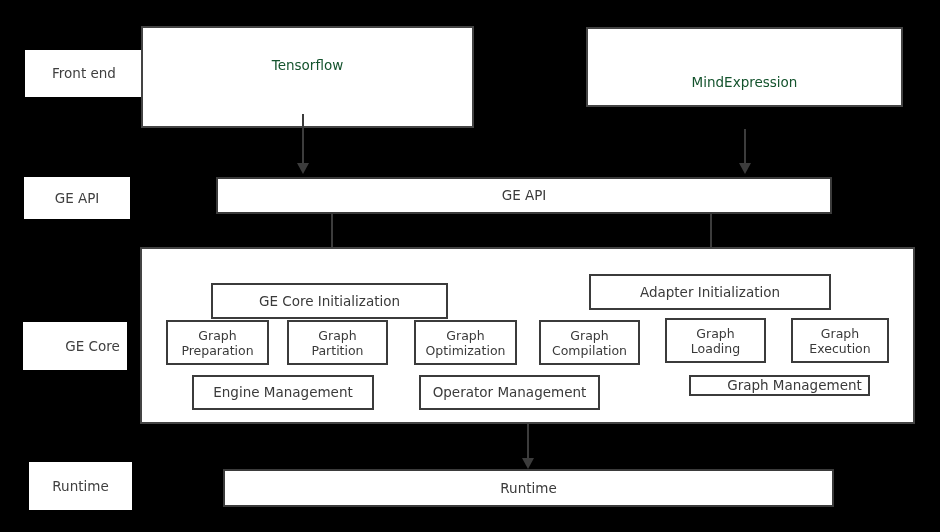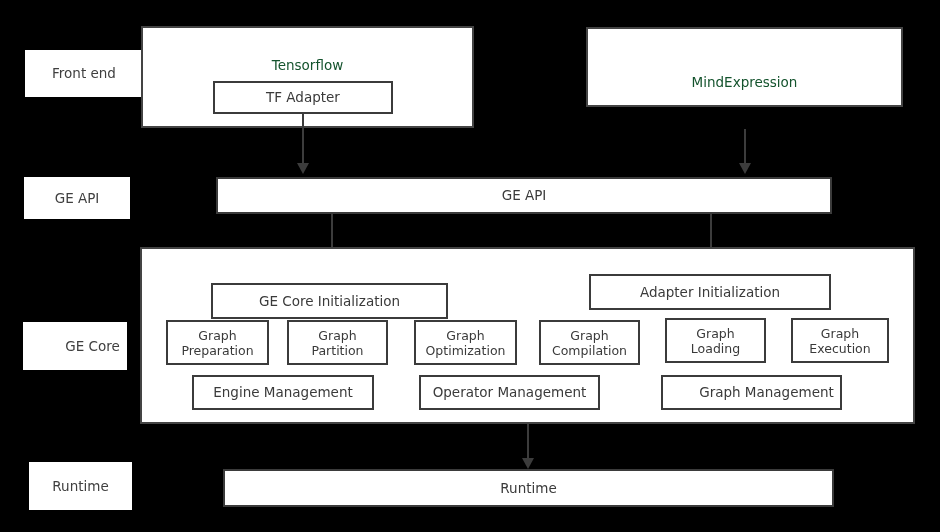--- a/index.html
+++ b/index.html
@@ -84,21 +84,20 @@
   <div class="box stage-label" style="left:24px;  top:177px; width:106px; height:42px;">GE API</div>
 
   <div class="box stage-label" style="left:23px;  top:322px; width:104px; height:48px;padding-left:35px;">GE Core</div>
 
   <div class="box stage-label" style="left:29px;  top:462px; width:103px; height:48px;">Runtime</div>
 
   <div class="box frame" style="left:141px; top:26px; width:333px; height:102px;">
     <div class="frame-title" style="top:29px;">Tensorflow</div>
   </div>
 
-  <div class="box outlined t-md" style="left:213px; top:81px; width:180px; height:33px;">TF Adapter</div>
 
   <div class="box frame" style="left:586px; top:27px; width:317px; height:80px;">
     <div class="frame-title" style="top:45px;">MindExpression</div>
   </div>
 
   <div class="vline" style="left:302px; top:114px; height:50px;"></div>
   <div class="arrowhead" style="left:297px; top:163px;"></div>
 
   <div class="vline" style="left:744px; top:129px; height:35px;"></div>
   <div class="arrowhead" style="left:739px; top:163px;"></div>
@@ -124,20 +123,20 @@
 Optimization</div>
   <div class="box outlined t-sm" style="left:539px; top:320px; width:101px; height:45px;">Graph
 Compilation</div>
   <div class="box outlined t-sm" style="left:665px; top:318px; width:101px; height:45px;">Graph
 Loading</div>
   <div class="box outlined t-sm" style="left:791px; top:318px; width:98px; height:45px;">Graph
 Execution</div>
 
   <div class="box outlined t-md" style="left:192px; top:375px; width:182px; height:35px;">Engine Management</div>
   <div class="box outlined t-md" style="left:419px; top:375px; width:181px; height:35px;">Operator Management</div>
-  <div class="box outlined t-md" style="left:661px; top:375px; width:181px; height:35px;padding-left:30px;">Graph Management</div>
+  <div class="box outlined t-md" style="left:689px; top:375px; width:181px; height:21px;padding-left:30px;">Graph Management</div>
 
   <div class="vline" style="left:527px; top:424px; height:35px;"></div>
   <div class="arrowhead" style="left:522px; top:458px;"></div>
 
   <div class="box outlined t-md" style="left:223px; top:469px; width:611px; height:38px;">Runtime</div>
 
 </div>
 
 </body></html>

